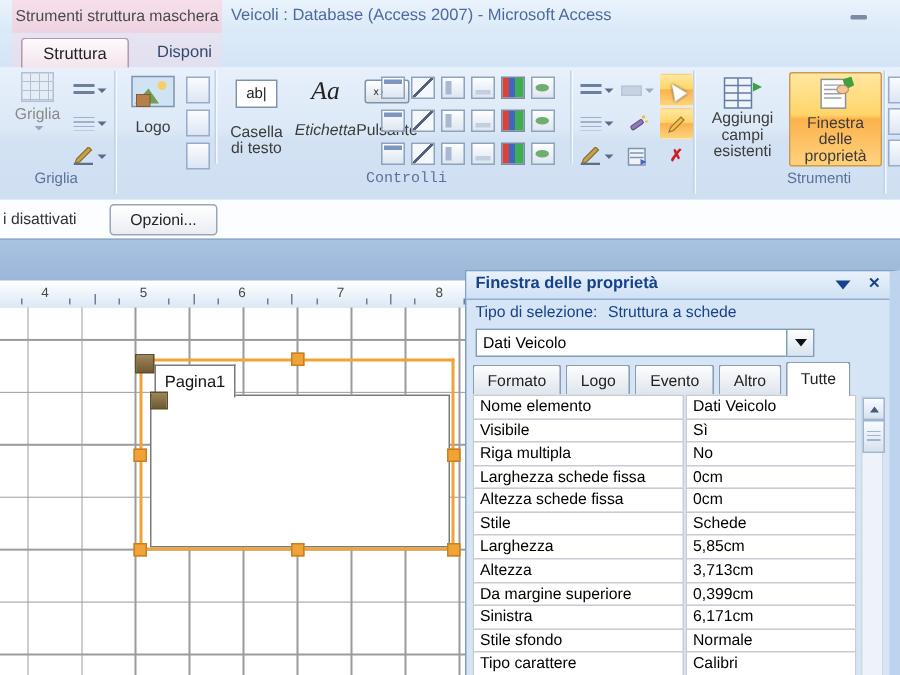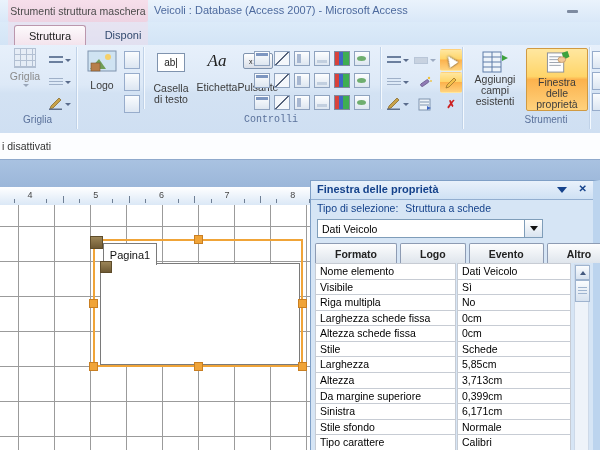--- a/index.html
+++ b/index.html
@@ -93,22 +93,22 @@
   #props-title .t{position:absolute;left:6px;top:2px;font-size:11px;font-weight:bold;color:#15428b;}
   #props-dd{position:absolute;right:26px;top:6px;width:0;height:0;border-left:5px solid transparent;border-right:5px solid transparent;border-top:6px solid #15428b;}
   #props-close{position:absolute;right:6px;top:2px;font-size:10px;color:#15428b;font-weight:bold;}
   #seltype{left:6px;top:21px;font-size:10.5px;color:#15428b;text-align:center;}
   #objsel{left:6px;top:38px;width:226px;height:19px;background:#fff;border:1px solid #7f9db9;box-sizing:border-box;}
   #objsel .val{position:absolute;left:4px;top:3px;font-size:10.5px;color:#000;}
   #objsel .btn{position:absolute;right:0;top:0;width:17px;height:17px;background:linear-gradient(#fefefe,#d9e4f0);
     border-left:1px solid #7f9db9;display:flex;align-items:center;justify-content:center;}
   #objsel .btn i{width:0;height:0;border-left:4px solid transparent;border-right:4px solid transparent;border-top:5px solid #111;}
   #ptabs{left:4px;top:62px;height:21px;display:flex;gap:3px;}
-  .ptab{height:19px;padding:0 19px;display:flex;align-items:center;font-size:10.5px;color:#222;
-    background:linear-gradient(#fcfdfe,#dfe5ec);border:1px solid #8d9bb3;border-bottom:none;border-radius:2px 2px 0 0;font-weight:bold;}
+  .ptab{height:19px;padding:0 9px;display:flex;align-items:center;font-size:10.5px;color:#222;
+    background:linear-gradient(#fcfdfe,#dfe5ec);border:1px solid #8d9bb3;border-bottom:none;border-radius:2px 2px 0 0;}
   .ptab.active{background:#fff;height:22px;margin-top:-2px;position:relative;z-index:2;}
   #pgridwrap{left:2px;top:83px;width:280px;height:187px;}
   #prows{position:absolute;left:2px;top:0;width:256px;height:187px;display:flex;flex-direction:column;}
   .prow{flex:1;display:flex;min-height:0;}
   .pname,.pval{background:#fff;border:1px solid #c7ccd4;margin-top:-1px;box-sizing:border-box;
     font-size:10.5px;color:#000;padding:1px 0 0 4px;white-space:nowrap;overflow:hidden;line-height:12px;}
   .pname{width:141px;}
   .pval{flex:1;margin-left:1px;}
   #pscroll{position:absolute;left:261px;top:0;width:15px;height:187px;background:#eef3f9;border:1px solid #cdd9e8;box-sizing:border-box;}
   #pscroll .up{position:absolute;left:0;top:0;width:13px;height:13px;background:linear-gradient(#fafcfe,#d7e2ef);
@@ -175,21 +175,21 @@
     <div class="abs mini partial-btn" style="left:124px;top:28px;"></div>
     <div class="abs mini partial-btn" style="left:124px;top:50px;"></div>
     <div class="grp-sep abs" style="left:143px;top:2px;height:62px;"></div>
 
     <div class="abs bigbtn" style="left:148px;top:8px;width:46px;">
       <div class="glyphbox" style="width:26px;height:17px;font-size:10px;">ab|</div>
       <div class="rbtn-label" style="margin-top:11px;">Casella di testo</div>
     </div>
     <div class="abs bigbtn" style="left:196px;top:6px;width:42px;">
       <div style="font-family:'Liberation Serif',serif;font-style:italic;font-size:17px;color:#222;line-height:19px;">Aa</div>
-      <div class="rbtn-label" style="margin-top:12px;">Etichetta</div>
+      <div class="rbtn-label" style="margin-top:12px;font-style:italic;">Etichetta</div>
     </div>
     <div class="abs bigbtn" style="left:238px;top:8px;width:40px;">
       <div class="glyphbox" style="width:28px;height:14px;font-size:7px;border-radius:2px;background:linear-gradient(#fff,#d8dee8);letter-spacing:1px;">xxxx</div>
       <div class="rbtn-label" style="margin-top:13px;">Pulsante</div>
     </div>
 
     <div class="abs" style="left:252px;top:2px;width:124px;height:66px;display:flex;flex-wrap:wrap;align-content:flex-start;">
         <div class="ctl-btn">
           <div class="ctl-ico v0"></div>
         </div>
@@ -320,20 +320,21 @@
     </div>
     <div class="grp-label abs" style="left:484px;width:124px;">Strumenti</div>
     <div class="grp-sep abs" style="left:589px;top:2px;"></div>
     <div class="abs partial-btn" style="left:592px;top:6px;"></div>
     <div class="abs partial-btn" style="left:592px;top:27px;"></div>
     <div class="abs partial-btn" style="left:592px;top:48px;"></div>
   </div>
 
   <div id="msgbar" class="abs">
     <div id="msg-text" class="abs">i disattivati</div>
+    <div id="opt-btn" class="abs">Opzioni...</div>
   </div>
 
   <div id="band" class="abs"></div>
   <div id="ruler" class="abs">
       <div class="ruler-num" style="left: 24px;">4</div>
       <div class="ruler-num" style="left: 89.7px;">5</div>
       <div class="ruler-num" style="left: 155.4px;">6</div>
       <div class="ruler-num" style="left: 221.1px;">7</div>
       <div class="ruler-num" style="left: 286.8px;">8</div>
       <div class="ruler-num" style="left: 352.5px;">9</div>

